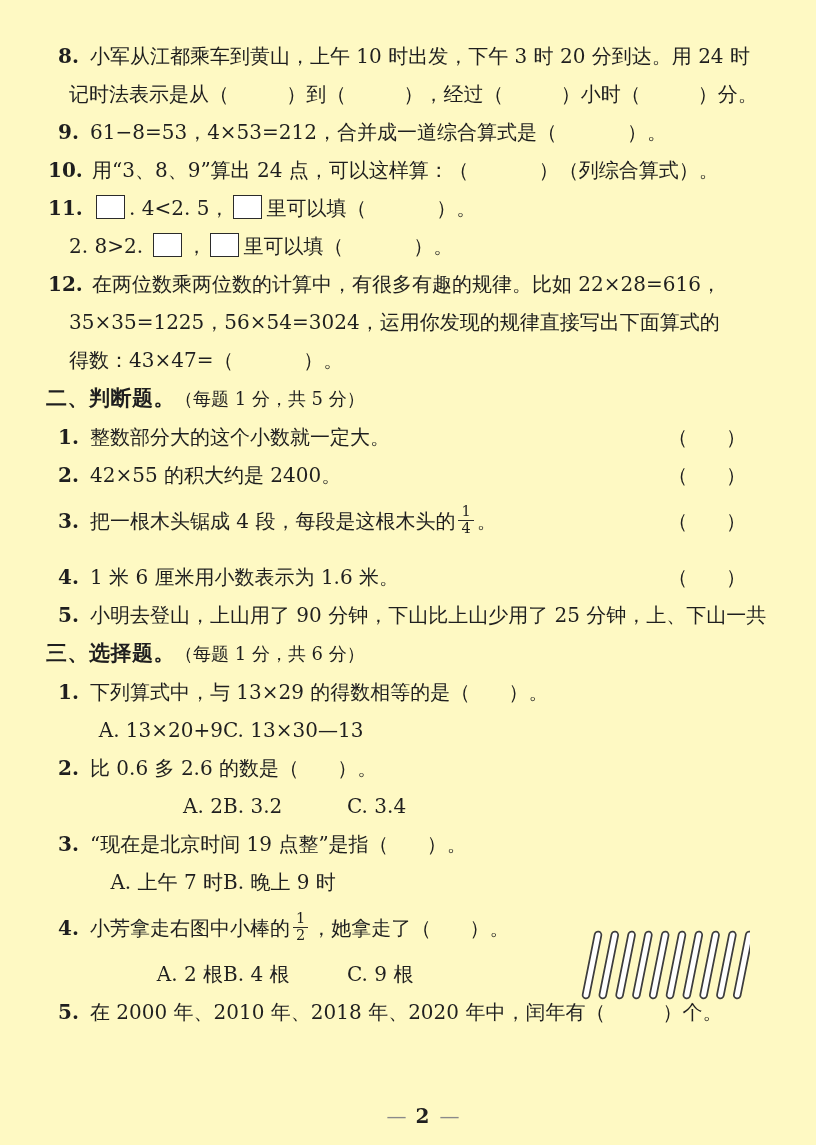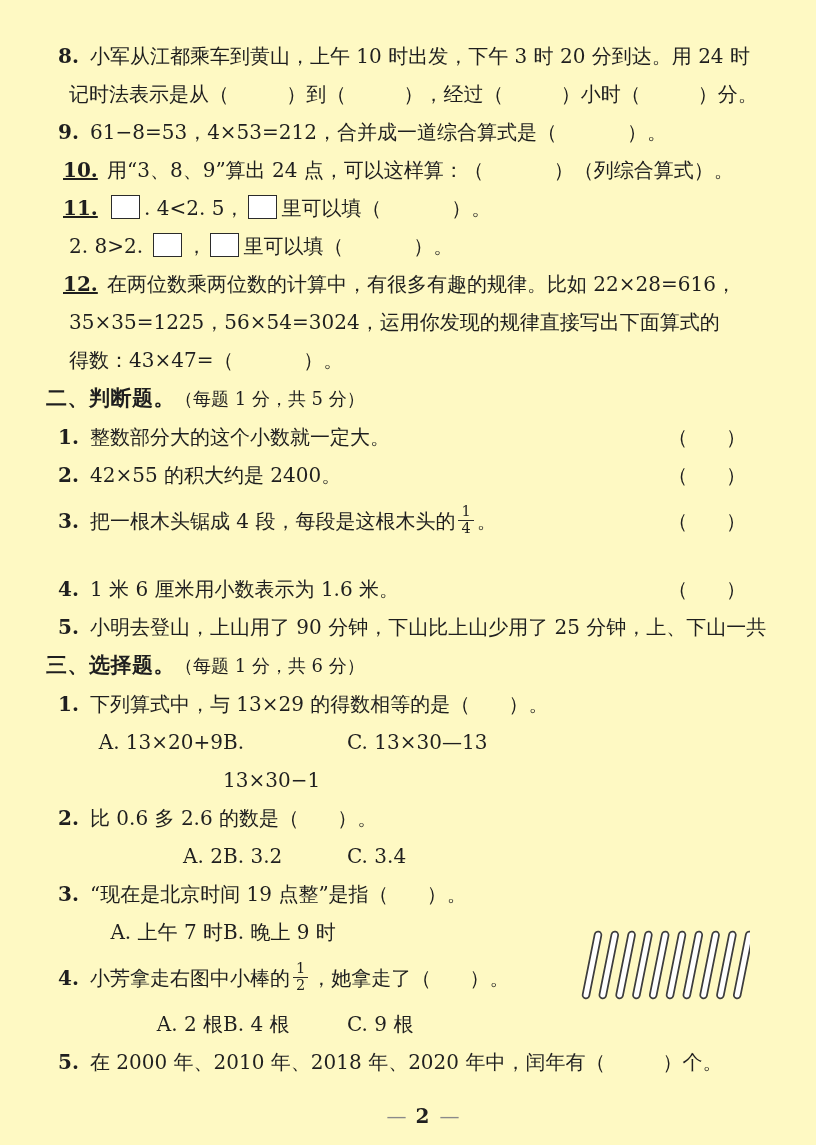--- a/index.html
+++ b/index.html
@@ -10,33 +10,33 @@
     background:#fef9c3;
     font-family:"DejaVu Serif","Liberation Serif",serif;
     color:#1f1f1f;
     font-size:20px;
     overflow:hidden;
     padding-left:40px;
   }
   .content{position:absolute;left:46px;top:37px;width:724px;}
   .line{line-height:38px;white-space:pre-wrap;}
   .num{display:inline-block;width:32px;margin-left:12px;font-weight:700;}
-  .num2{width:44px;margin-left:17px;text-decoration:underline;}
+  .num2{width:44px;margin-left:2px;}
   .cont{margin-left:23px;}
   .sec-title{font-weight:700;font-size:21px;letter-spacing:0.5px;}
   .sec-score{font-size:18px;}
   .tf{display:flex;}
   .tf-main{flex:1;}
   .tf-paren{padding-right:24px;white-space:pre;}
   .opts{display:flex;margin-left:36px;}
   .optA{width:141px;text-align:right;}
   .optB{width:124px;}
   .optC{flex:1;}
   .tall{padding:8px 0;}
-  .gap-top{margin-top:22px;}
+  .gap-top{margin-top:10px;}
   .box{
     display:inline-block;width:27px;height:22px;
     border:1.5px solid #2b2b2b;background:#fff;
     vertical-align:-4px;margin:0 4px;
   }
   .frac{
     display:inline-flex;flex-direction:column;align-items:center;
     vertical-align:middle;line-height:1.1;font-size:14.5px;
     margin:0 3px;transform:translateY(-2px);
   }
@@ -78,21 +78,21 @@
 
     <div class="line tf tall"><span class="tf-main"><span class="num">3.</span><span>把一根木头锯成 4 段，每段是这根木头的</span><span class="frac"><span class="fnum">1</span><span class="fden">4</span></span><span>。</span></span><span class="tf-paren">（      ）</span></div>
 
     <div class="line tf gap-top"><span class="tf-main"><span class="num">4.</span><span>1 米 6 厘米用小数表示为 1.6 米。</span></span><span class="tf-paren">（      ）</span></div>
 
     <div class="line"><span class="num">5.</span><span>小明去登山，上山用了 90 分钟，下山比上山少用了 25 分钟，上、下山一共</span></div>
 
     <div class="line"><span class="sec-title">三、选择题。</span><span class="sec-score">（每题 1 分，共 6 分）</span></div>
 
     <div class="line"><span class="num">1.</span><span>下列算式中，与 13×29 的得数相等的是（      ）。</span></div>
-    <div class="line opts"><span class="optA">A. 13×20+9</span><span class="optB">B. 13×30−1</span><span class="optC">C. 13×30—13</span></div>
+    <div class="line opts"><span class="optA">A. 13×20+9</span><span class="optC">C. 13×30—13</span></div>
 
     <div class="line"><span class="num">2.</span><span>比 0.6 多 2.6 的数是（      ）。</span></div>
     <div class="line opts"><span class="optA">A. 2</span><span class="optB">B. 3.2</span><span class="optC">C. 3.4</span></div>
 
     <div class="line"><span class="num">3.</span><span>“现在是北京时间 19 点整”是指（      ）。</span></div>
     <div class="line opts"><span class="optA">A. 上午 7 时</span><span class="optB">B. 晚上 9 时</span></div>
 
     <div class="line tall"><span class="num">4.</span><span>小芳拿走右图中小棒的</span><span class="frac"><span class="fnum">1</span><span class="fden">2</span></span><span>，她拿走了（      ）。</span></div>
     <div class="line opts"><span class="optA">A. 2 根</span><span class="optB">B. 4 根</span><span class="optC">C. 9 根</span></div>
 

